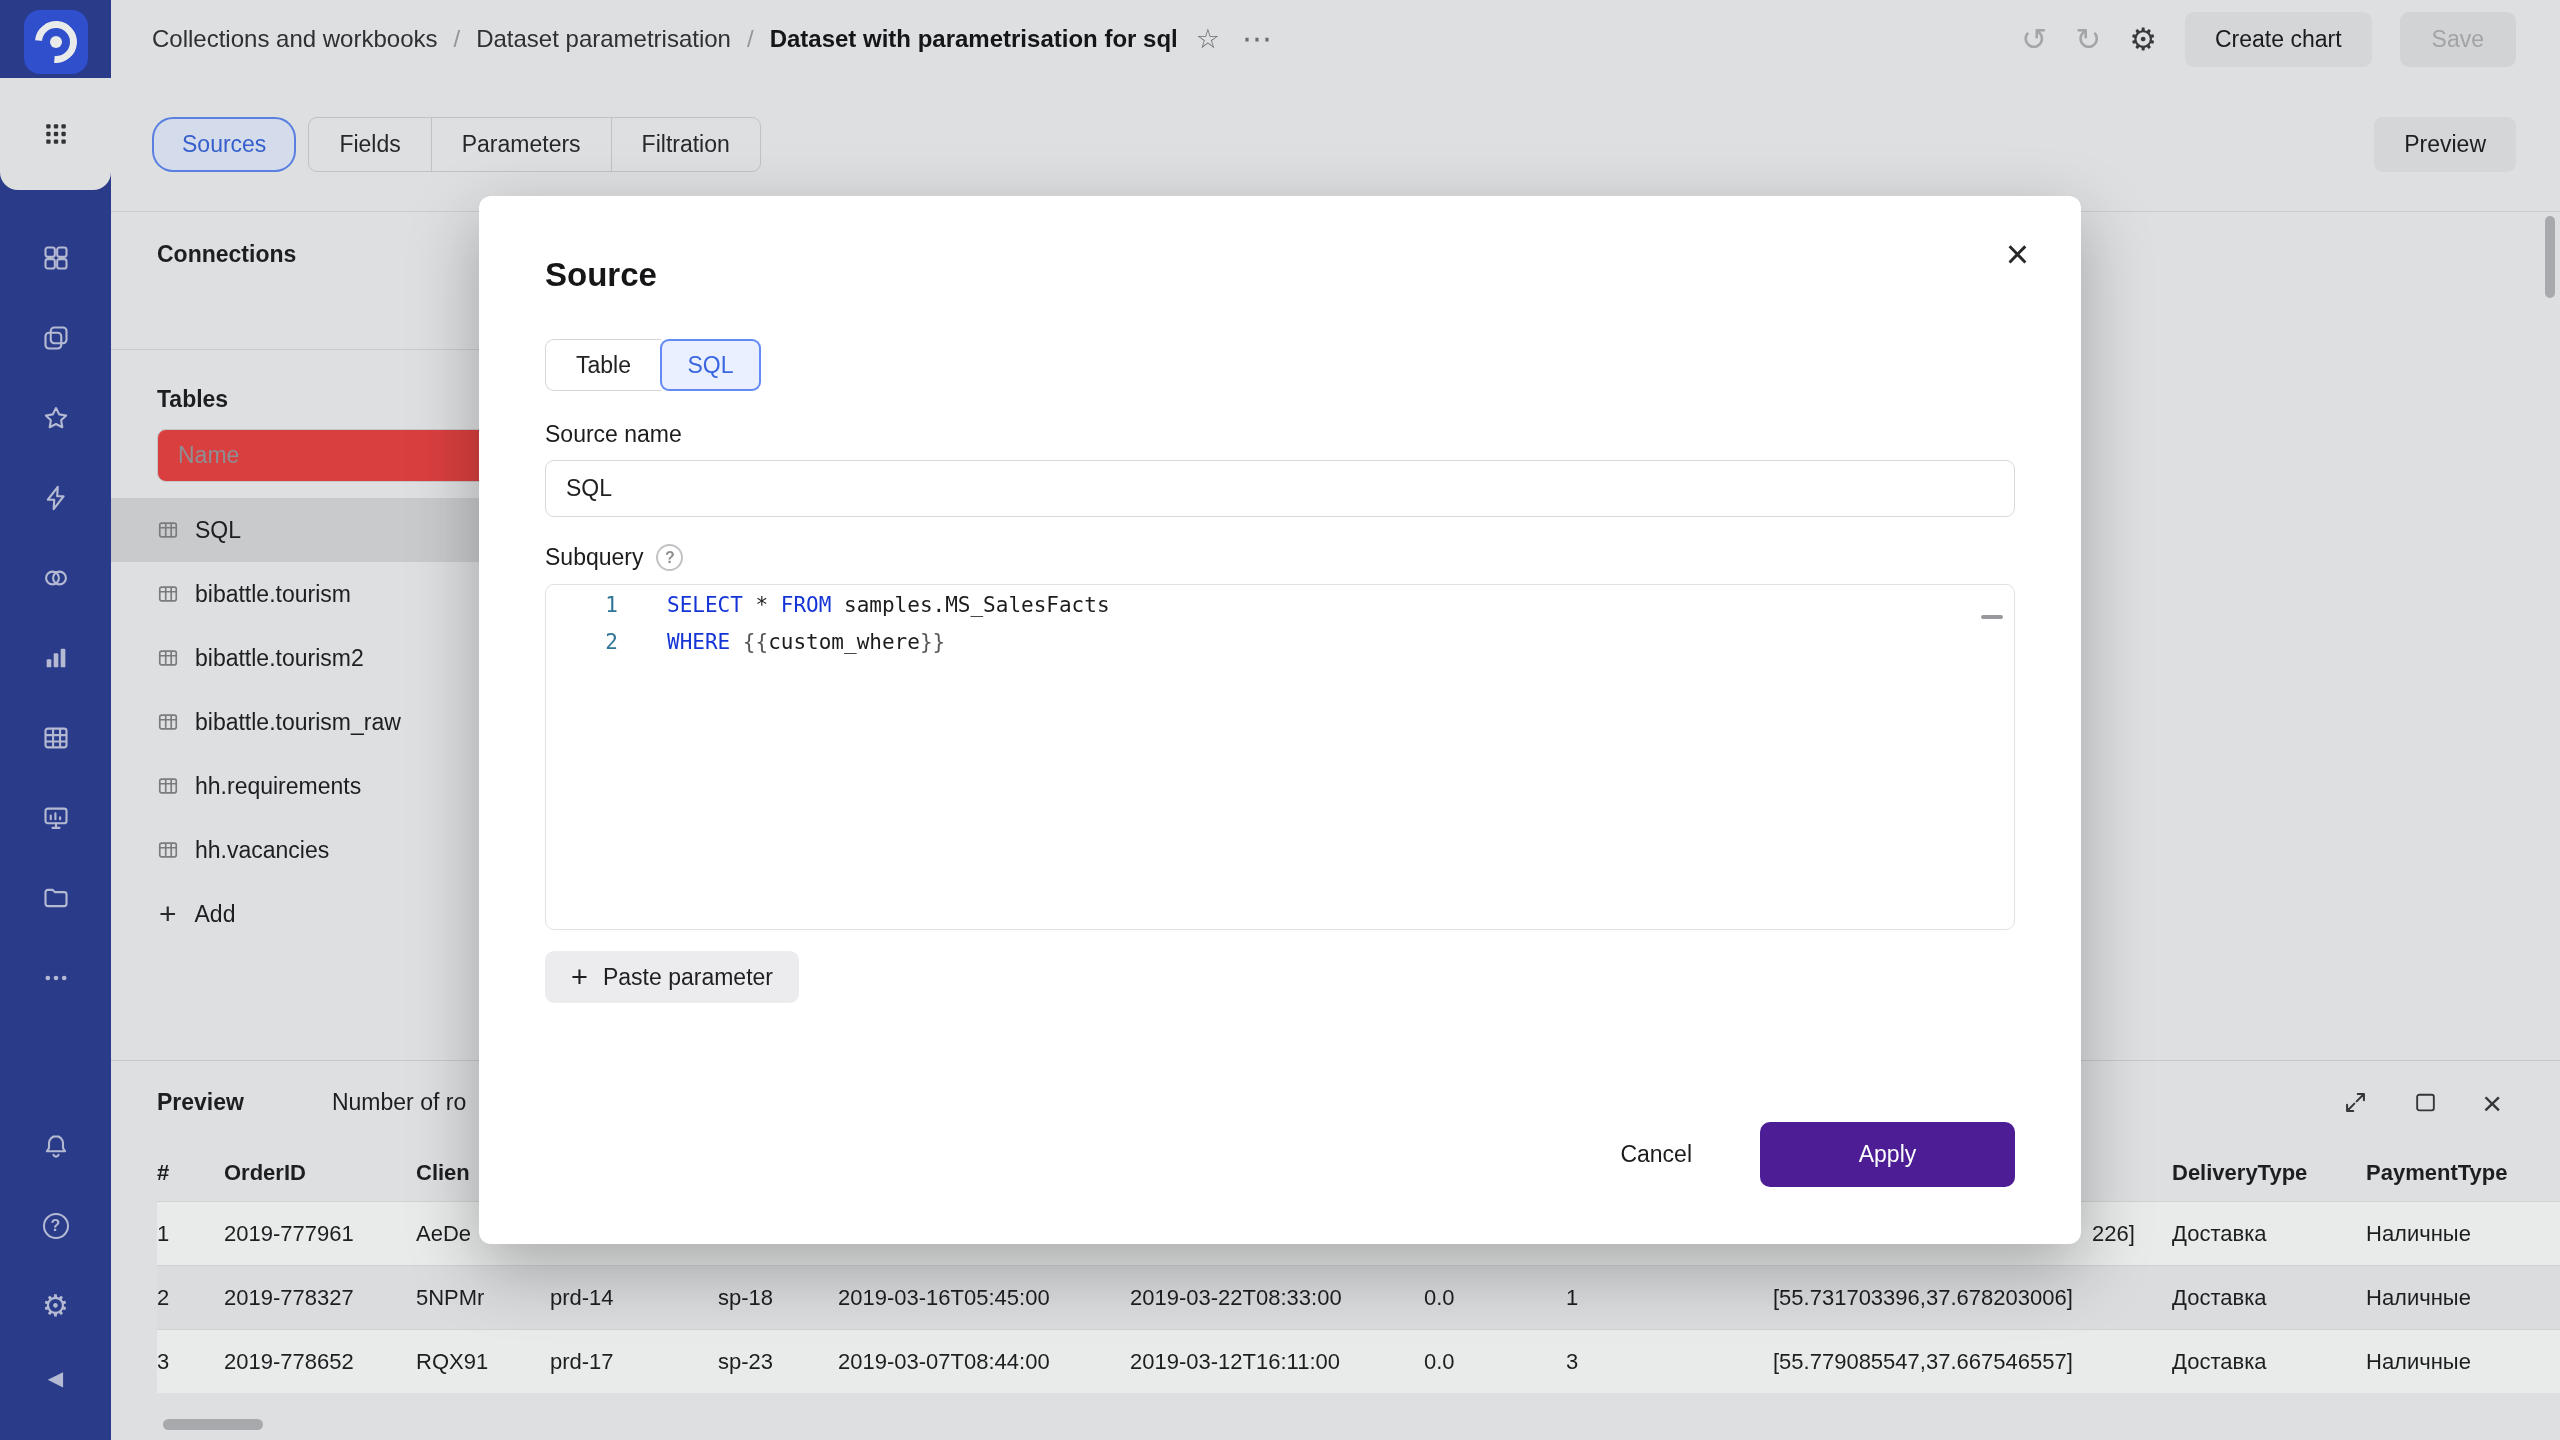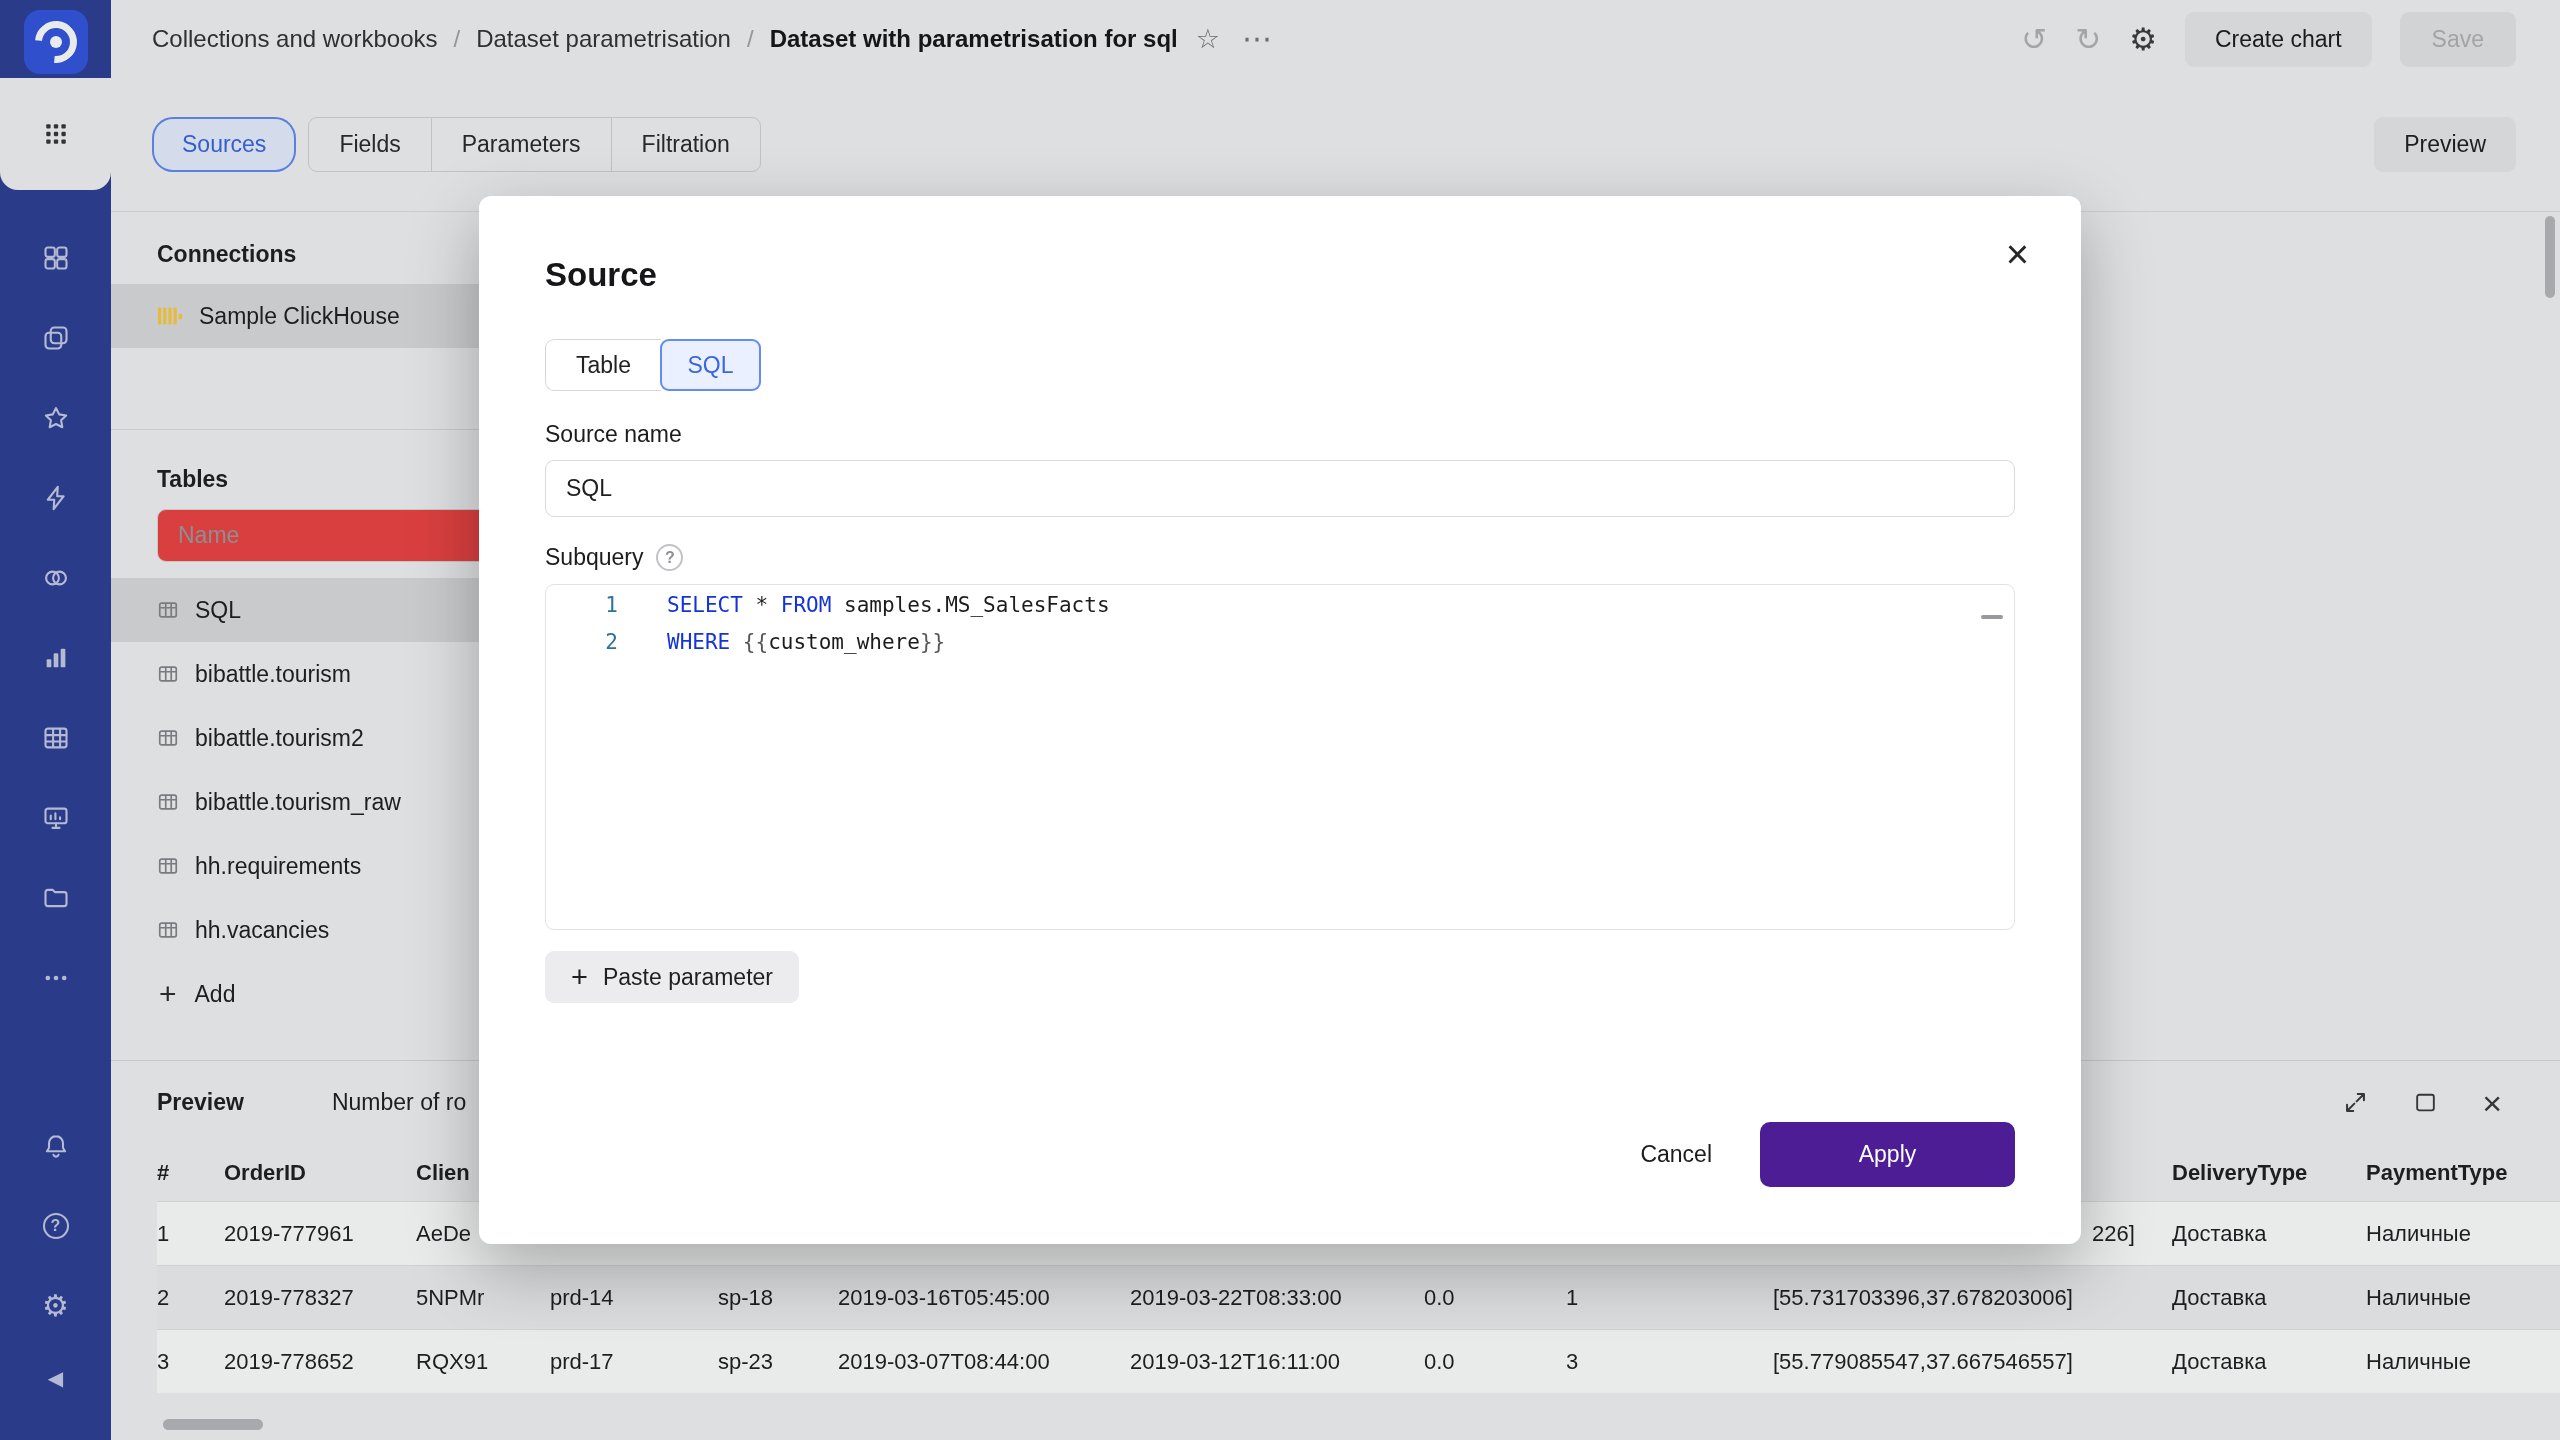--- a/index.html
+++ b/index.html
@@ -100,21 +100,21 @@
   .editor { position:relative; margin-top:13px; height:346px; border:1px solid #e2e2e4; border-radius:9px; font-family:"DejaVu Sans Mono", monospace; font-size:21px; padding-top:2px; overflow:hidden; }
   .cline { display:flex; height:37px; line-height:37px; }
   .lnum { width:72px; text-align:right; color:#2f7396; flex:none; }
   .ccode { padding-left:49px; white-space:pre; color:#1c1c1e; }
   .kw { color:#1434d6; }
   .brace { color:#56565a; }
   .fold-handle { position:absolute; top:30px; right:11px; width:22px; height:4px; background:#99999d; border-radius:2px; }
   .paste-btn { margin-top:21px; height:52px; display:inline-flex; align-items:center; gap:15px; padding:0 26px; background:#ececee; border-radius:9px; }
   .paste-plus { font-size:29px; line-height:1; }
   .paste-label { font-size:23px; }
-  .m-footer { position:absolute; right:66px; bottom:57px; display:flex; align-items:flex-start; gap:10px; }
+  .m-footer { position:absolute; right:66px; bottom:57px; display:flex; align-items:flex-start; gap:30px; }
   .cancel-btn { height:65px; padding:0 38px; font-size:23px; color:#1c1c1e; border-radius:10px; }
   .apply-btn { width:255px; height:65px; background:#4c1d95; color:#fff; font-size:23px; border-radius:10px; display:flex; align-items:center; justify-content:center; }
 </style>
 </head>
 <body>
 
 <div class="screen">
 
   <aside class="sidebar">
     <div class="logo"></div>
@@ -251,30 +251,20 @@
       <div class="tabgroup">
         <button class="tab">Fields</button>
         <button class="tab">Parameters</button>
         <button class="tab">Filtration</button>
       </div>
       <button class="preview-btn">Preview</button>
     </div>
 
     <div class="leftpanel">
       <div class="panel-h">Connections</div>
-      <div class="conn-row">
-        <svg width="26" height="22" viewBox="0 0 25 20" fill="#fdcb3e">
-          <rect x="1" y="2" width="3" height="16"></rect>
-            <rect x="6" y="2" width="3" height="16"></rect>
-            <rect x="11" y="2" width="3" height="16"></rect>
-            <rect x="16" y="2" width="3" height="16"></rect>
-            <rect x="21" y="8" width="3" height="5"></rect>
-        </svg>
-        <span class="label">Sample ClickHouse</span>
-      </div>
       <div class="panel-div"></div>
       <div class="panel-h2">Tables</div>
       <input class="search-input" placeholder="Name" style="">
       <div class="tlist">
         <div class="trow sel">
           <svg width="22" height="22" viewBox="0 0 24 24" fill="none" stroke="currentColor" stroke-width="1.8" stroke-linejoin="round">
               <rect x="3" y="4.5" width="18" height="15" rx="2"></rect>
               <path d="M3 9.5h18M9.5 4.5v15M15.5 4.5v15"></path>
             </svg>
           <span class="label">SQL</span>

